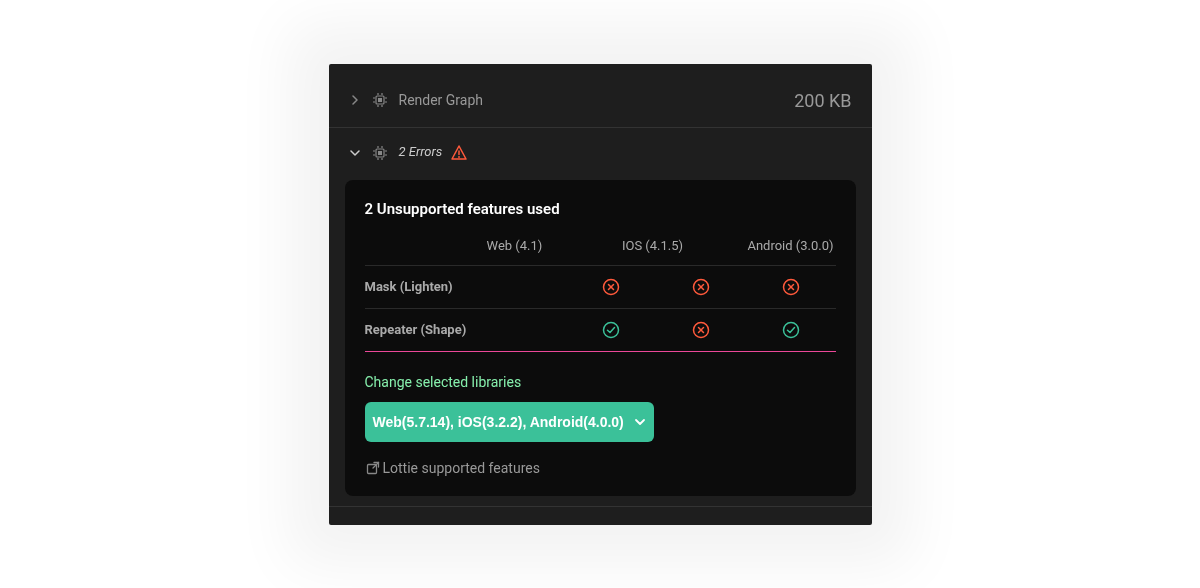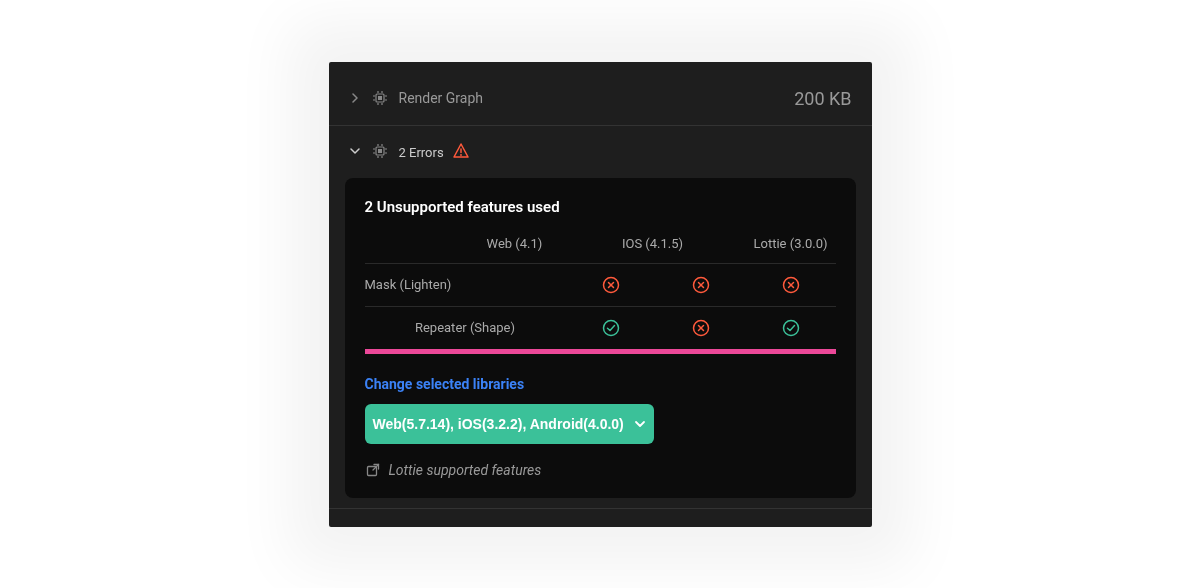--- a/index.html
+++ b/index.html
@@ -55,22 +55,23 @@
       color: #999;
       font-size: 14px;
       flex: 1;
     }
     .section-meta {
       color: #999;
       font-size: 18px;
     }
     .error-badge {
       display: flex;
-      align-items: flex-end;
+      align-items: flex-start;
       gap: 8px;
+      font-style: italic;
     }
     .error-text {
       color: #ccc;
       font-size: 13px;
     }
     .content-card {
       margin: 6px 16px 10px 16px;
       background: #0c0c0c;
       border-radius: 8px;
       padding: 20px;
@@ -98,63 +99,61 @@
       color: #aaa;
       font-size: 13px;
     }
     .feature-row {
       display: flex;
       align-items: center;
       padding: 12px 0;
       border-top: 1px solid #2a2a2a;
     }
     .feature-row:last-of-type {
-      border-bottom: 5px solid #ec4899;
-      text-align: center;
+      border-bottom: 1px solid #ec4899;
     }
     .feature-name {
       flex: 1;
       color: #aaa;
       font-size: 13px;
+      font-weight: bold;
     }
     .status-cell {
       width: 90px;
       display: flex;
       justify-content: center;
     }
     .status-icon {
       width: 18px;
       height: 18px;
     }
     .section-subtitle {
-      color: #3b82f6;
+      color: #86efac;
       font-size: 14px;
       margin-top: 22px;
       margin-bottom: 12px;
-      font-weight: bold;
     }
     .dropdown-button {
       display: inline-flex;
       align-items: center;
       gap: 10px;
       background: #3bc199;
       color: #fff;
       border: none;
       border-radius: 6px;
       padding: 12px 8px;
       font-size: 14px;
       font-weight: 600;
       cursor: pointer;
     }
     .external-link-row {
       display: flex;
-      gap: 8px;
+      gap: 2px;
       margin-top: 18px;
       cursor: pointer;
-      font-style: italic;
     }
     .external-link-text {
       color: #999;
       font-size: 14px;
     }
     .divider {
       height: 1px;
       background: #333;
       margin: 4px 0;
     }
@@ -221,21 +220,21 @@
   </div>
 
   <div class="content-card">
     <div class="card-title">2 Unsupported features used</div>
 
     <div class="feature-table">
       <div class="table-header">
         <div class="header-spacer"></div>
         <div class="col-header">Web (4.1)</div>
         <div class="col-header">IOS (4.1.5)</div>
-        <div class="col-header">Lottie (3.0.0)</div>
+        <div class="col-header">Android (3.0.0)</div>
       </div>
 
       <div class="feature-row">
         <div class="feature-name">Mask (Lighten)</div>
         <div class="status-cell">
           <svg class="status-icon" viewBox="0 0 18 18">
               <circle cx="9" cy="9" r="7.5" stroke="#ff5a3c" stroke-width="1.5" fill="none"></circle>
               <line x1="6.5" y1="6.5" x2="11.5" y2="11.5" stroke="#ff5a3c" stroke-width="1.5" stroke-linecap="round"></line>
               <line x1="11.5" y1="6.5" x2="6.5" y2="11.5" stroke="#ff5a3c" stroke-width="1.5" stroke-linecap="round"></line>
             </svg>

